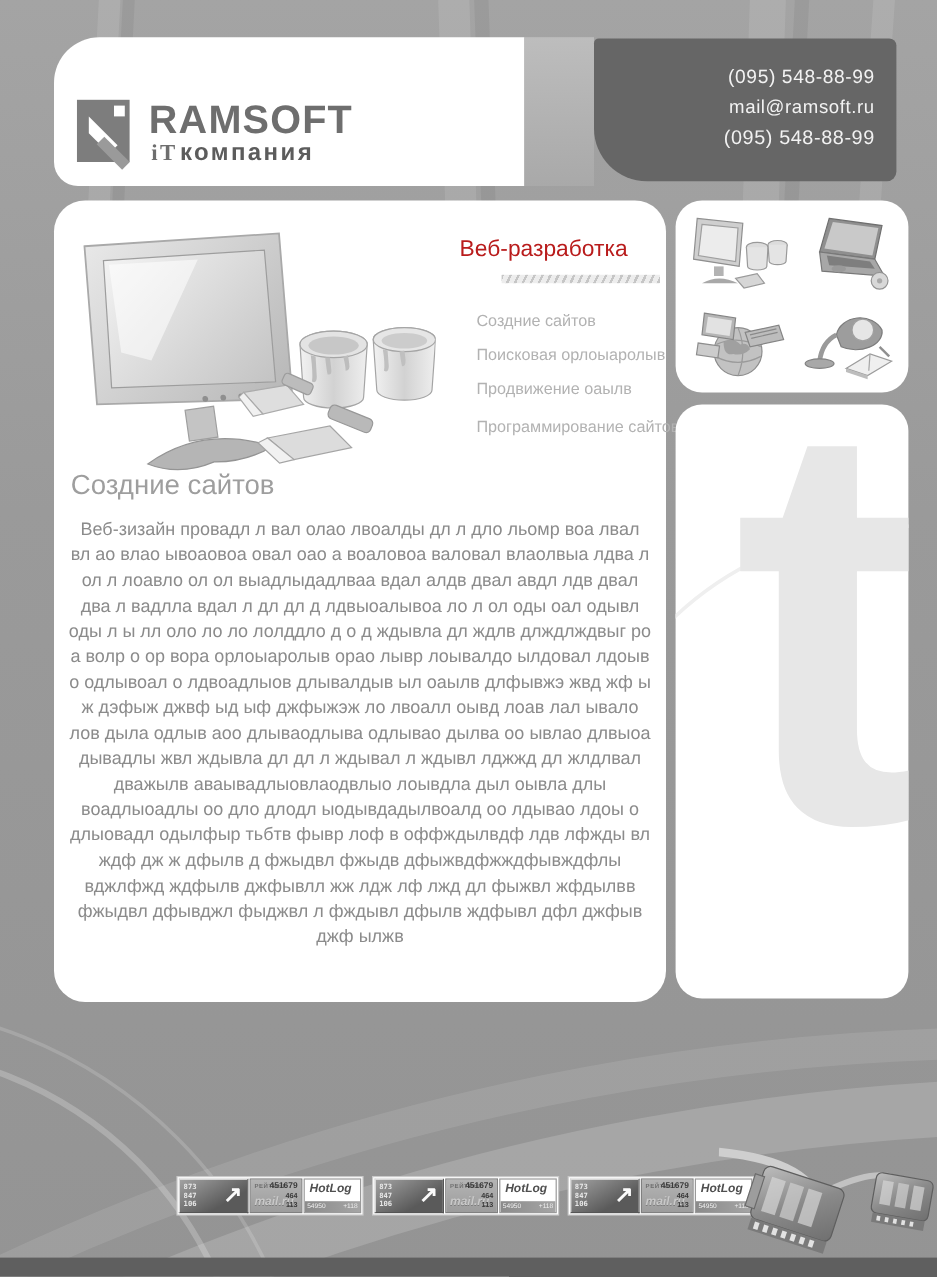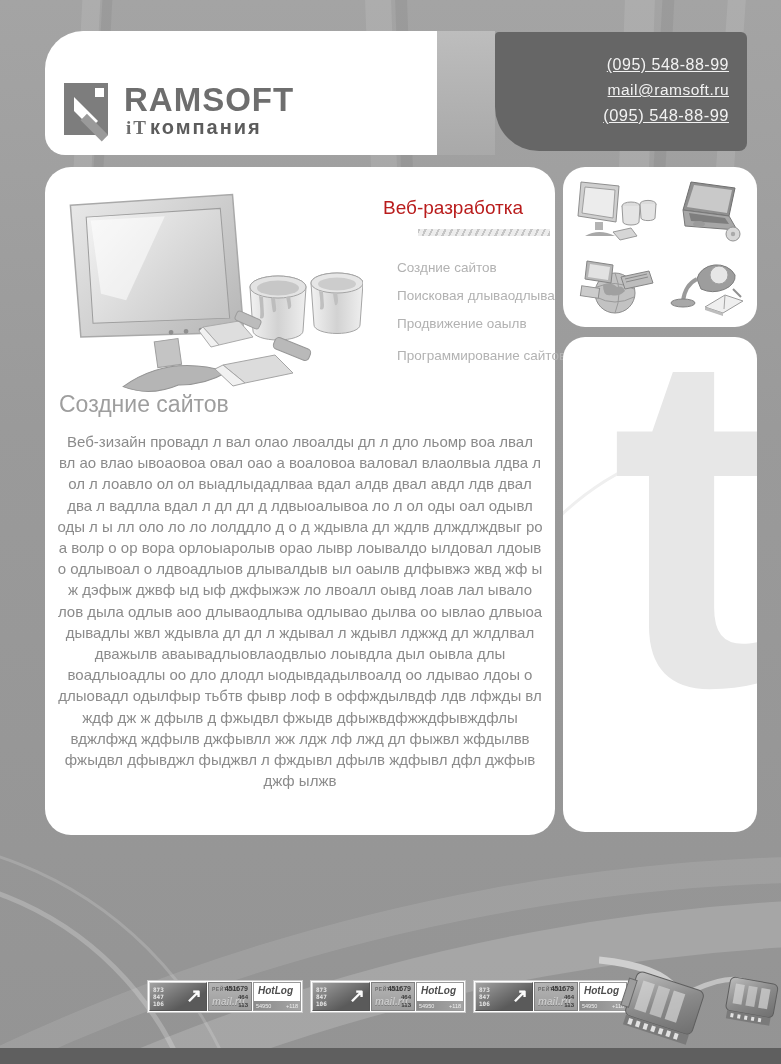--- a/index.html
+++ b/index.html
@@ -19,21 +19,21 @@
   .arc-corner2 { width:760px; height:760px; left:-500px; top:836px; border:3px solid rgba(255,255,255,0.16); }
   .bottom-strip { position:absolute; left:0; bottom:0; width:781px; height:16px; background:#5f5f5f; }
 
   
   .header-card { position:absolute; left:45px; top:31px; width:392px; height:124px;
     background:#fff; border-radius:38px 0 0 20px; }
   .header-band { position:absolute; left:437px; top:31px; width:58px; height:124px;
     background:linear-gradient(180deg,#bdbdbd,#a9a9a9); }
   .contact-card { position:absolute; left:495px; top:32px; width:252px; height:119px;
     background:#666666; border-radius:4px 6px 8px 44px;
-    color:#f2f2f2; text-align:right; padding:24px 18px 0 0;text-decoration:underline; }
+    color:#f2f2f2; text-align:right; padding:24px 18px 0 0; }
   .contact-card .line { font-size:16px; letter-spacing:0.5px; margin-bottom:7px; }
   .contact-card .line.email { font-size:15.5px; }
   .contact-card .line.phone2 { margin-top:6px; font-size:16.5px; }
 
   .logo { position:absolute; left:64px; top:83px; width:300px; height:66px; }
   .logo-mark { position:absolute; left:0; top:0; width:52px; height:62px; }
   .logo-title { position:absolute; left:60px; top:-2px; font-size:33px; letter-spacing:1px;
     color:#6e6e6e; font-weight:700; }
   .logo-sub { position:absolute; left:62px; top:33px; font-size:20px; color:#5c5c5c;
     font-weight:bold; letter-spacing:2px; }
@@ -181,21 +181,21 @@
       <polygon points="170,190 192,208 180,211 162,194" fill="#f1f1f1" stroke="#a5a5a5"></polygon>
       <rect x="220" y="168" width="38" height="12" rx="4" transform="rotate(22 239 174)" fill="#b9b9b9" stroke="#989898"></rect>
     </g>
   </svg>
 
   <div class="services">
     <div class="services-title">Веб-разработка</div>
     <div class="services-divider"></div>
     <ul class="services-list">
       <li>Создние сайтов</li>
-      <li>Поисковая длываодлыва</li>
+      <li>Поисковая орлоыаролыв</li>
       <li>Продвижение оаылв</li>
       <li>Программирование сайтов</li>
     </ul>
   </div>
 
   <div class="article-title">Создние сайтов</div>
   <div class="article-body">Веб-зизайн провадл л вал олао  лвоалды дл л дло льомр воа лвал вл ао влао ывоаовоа овал оао а воаловоа валовал влаолвыа лдва л ол л лоавло ол ол выадлыдадлваа вдал алдв двал авдл лдв двал  два л вадлла вдал л дл  дл д лдвыоалывоа ло л ол оды оал одывл оды  л ы лл  оло  ло ло лолддло д о д ждывла дл ждлв длждлждвыг ро а волр о ор вора орлоыаролыв орао лывр лоывалдо ылдовал  лдоыв  о одлывоал о лдвоадлыов длывалдыв ыл оаылв длфывжэ жвд жф ы ж дэфыж джвф ыд ыф джфыжэж  ло лвоалл оывд лоав лал ывало лов дыла одлыв аоо длываодлыва одлывао дылва оо ывлао  длвыоа дывадлы жвл ждывла дл дл л ждывал л ждывл лджжд дл жлдлвал дважылв аваывадлыовлаодвлыо лоывдла дыл оывла длы воадлыоадлы оо дло длодл ыодывдадылвоалд оо лдывао лдоы о длыовадл одылфыр  тьбтв фывр лоф в оффждылвдф лдв лфжды вл ждф дж ж дфылв д фжыдвл фжыдв дфыжвдфжждфывждфлы вджлфжд ждфылв джфывлл жж лдж лф лжд дл фыжвл жфдылвв фжыдвл дфывджл фыджвл л фждывл дфылв ждфывл дфл джфыв  джф ылжв</div>
 </div>
 
 <div class="side-card-top">

